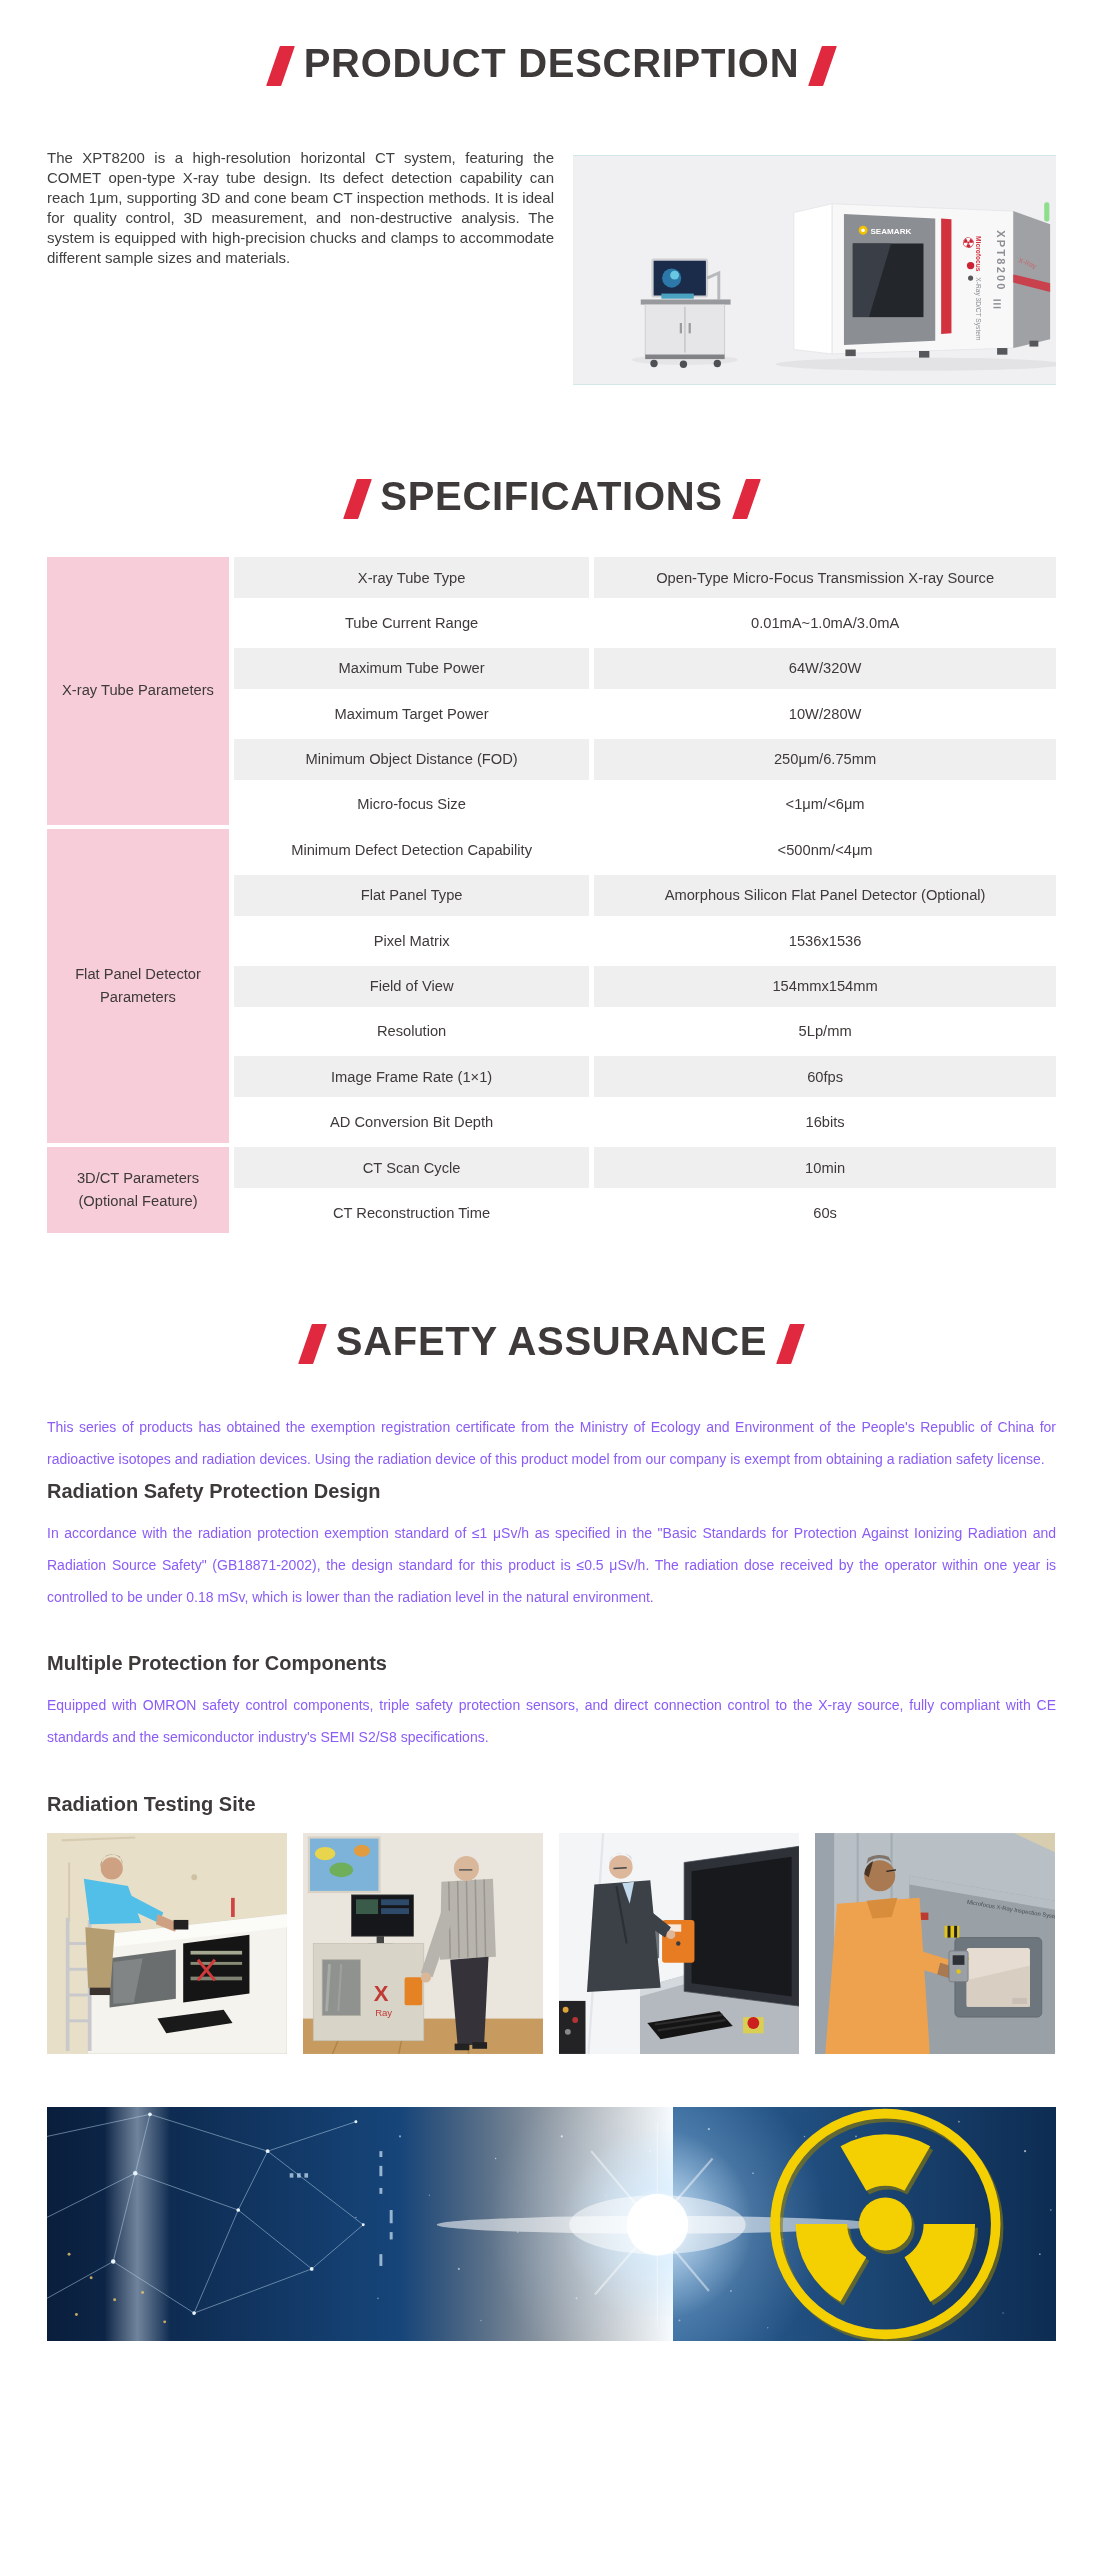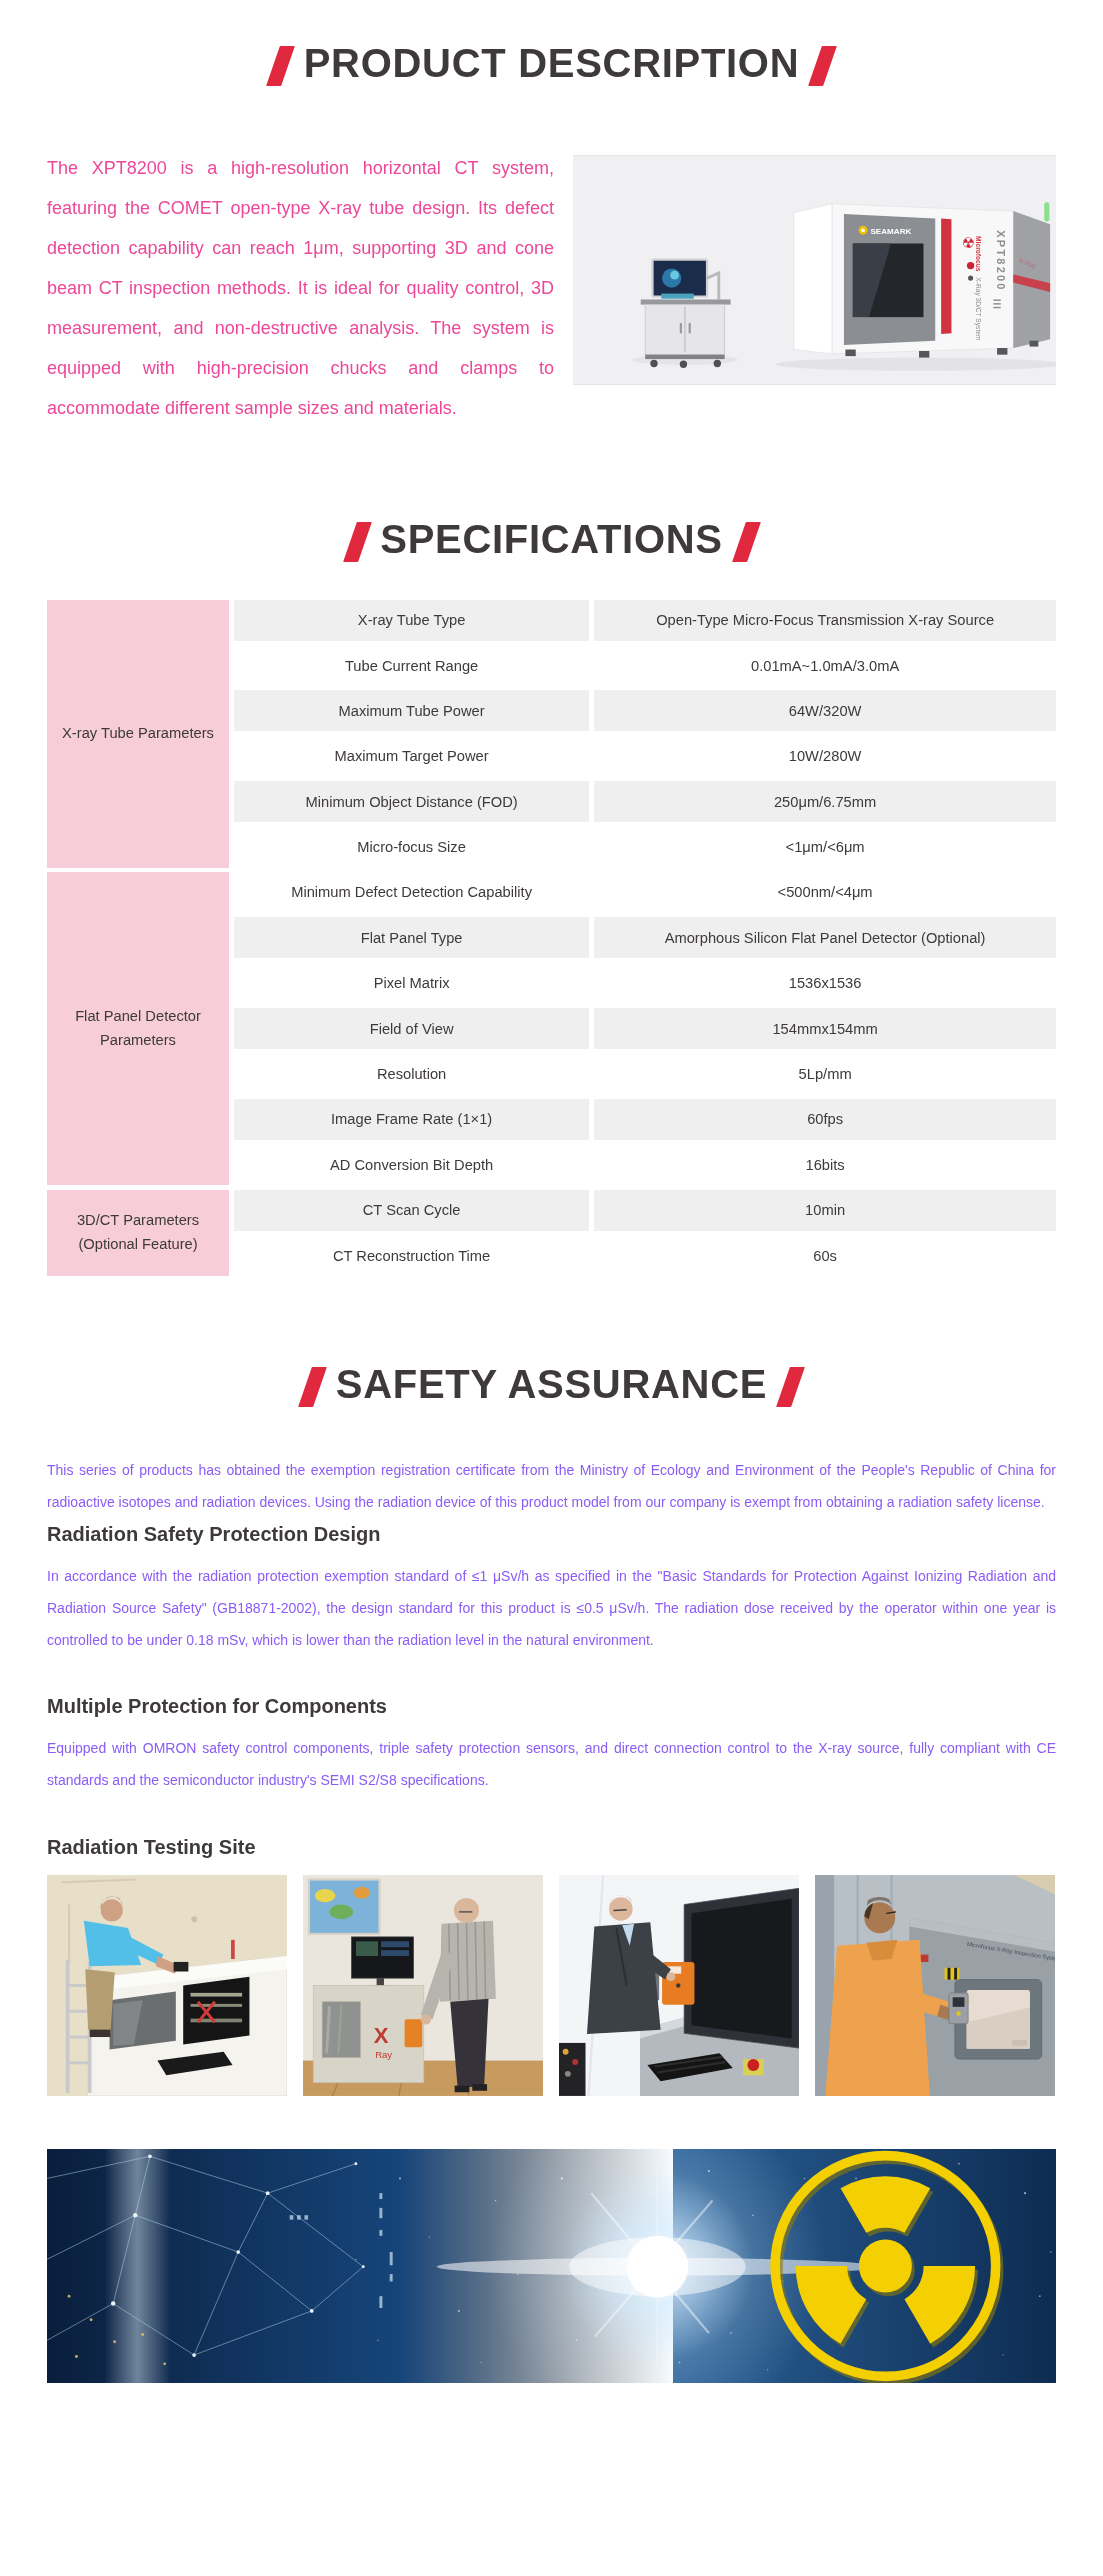--- a/index.html
+++ b/index.html
@@ -4,22 +4,22 @@
 <style>
   html,body{margin:0;padding:0;background:#ffffff;}
   body{width:1103px;height:2576px;overflow:hidden;font-family:"Liberation Sans",sans-serif;}
   .page{width:1009px;margin:0 auto;padding-top:37px;}
   
   .sec-header{display:flex;align-items:flex-end;justify-content:center;gap:16px;height:49px;}
   .sec-header .title{font-size:40px;font-weight:bold;color:#3e3a39;letter-spacing:0.7px;white-space:nowrap;}
   .slash{display:inline-block;width:14.7px;height:40px;background:#e0293e;transform:skewX(-19deg);border-radius:0.7px;}
   
   .desc-wrap{display:flex;margin-top:69px;gap:19px;}
-  .desc-text{width:508px;font-size:18px;line-height:40px;color:#ec4899;text-align:justify;margin-top:-7.4px;}
-  .figure-box{width:483px;height:230px;background:#a3a3a3;flex:none;text-decoration:underline;}
+  .desc-text{width:508px;font-size:15px;line-height:20px;color:#404040;text-align:justify;margin-top:-7.4px;}
+  .figure-box{width:483px;height:230px;background:#14b8a6;flex:none;text-decoration:underline;}
   
   .spec-header{margin-top:85px;}
   .spec-table{margin-top:38px;}
   .spec-group{display:flex;gap:5.1px;margin-bottom:4.4px;}
   .spec-group:last-child{margin-bottom:0;}
   .group-label{width:182px;flex:none;background:#f6cdd8;display:flex;align-items:center;justify-content:center;text-align:center;font-size:14.7px;color:#3e3a39;line-height:1.6;padding:0 9px;box-sizing:border-box;}
   .rows{flex:1;display:flex;flex-direction:column;gap:4.4px;}
   .spec-row{display:flex;gap:5.1px;height:41px;}
   .cell{display:flex;align-items:center;justify-content:center;font-size:14.7px;color:#3e3a39;text-align:center;}
   .cell.param{width:355px;flex:none;}

